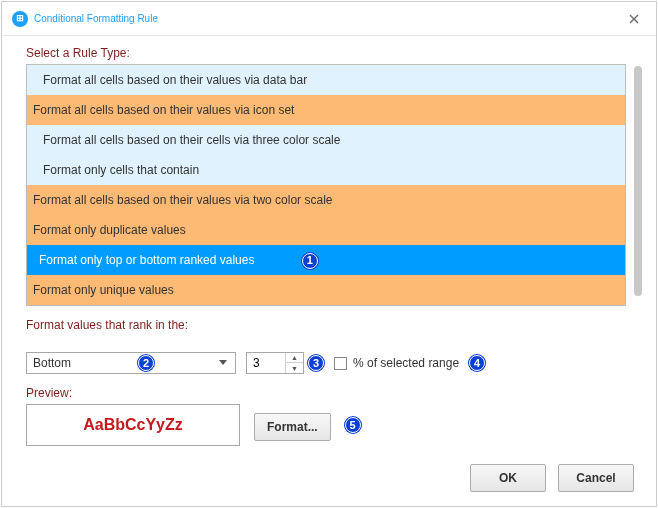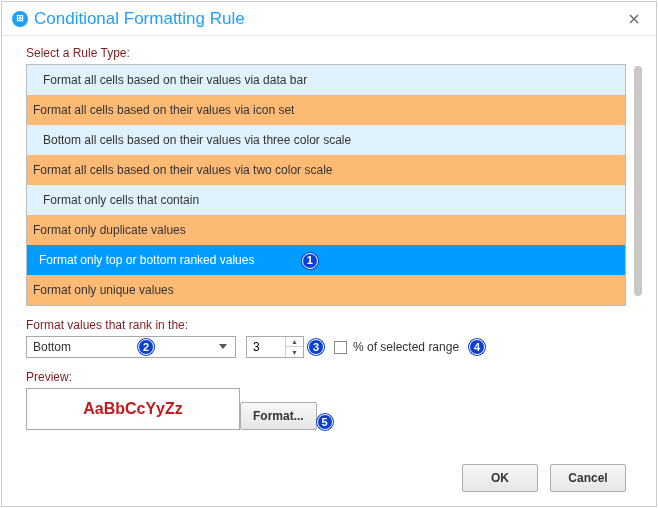--- a/index.html
+++ b/index.html
@@ -35,21 +35,21 @@
     border-radius: 50%;
     background: #1ea0ff;
     margin-right: 6px;
     position: relative;
     flex: 0 0 auto;
     display:flex; align-items:center; justify-content:center;
   }
   .title-icon span { color:#fff; font-size:9px; font-weight:bold; line-height:1; }
   .title-text {
     color: #1ea0ff;
-    font-size: 17px;
+    font-size: 10px;
     flex: 1 1 auto;
   }
   .close-x {
     width: 24px; height:24px;
     display:flex; align-items:center; justify-content:center;
     color:#666;
     cursor:pointer;
     font-size: 14px;
   }
   .content {
@@ -95,21 +95,21 @@
     position:absolute; left:0; width:8px;
     top:2px; height:230px;
     background:#c8c8c8;
     border-radius:4px;
   }
   .subsection {
     margin-top: 12px;
   }
   .controls-row {
     display:flex; align-items:center; gap:10px;
-    margin-top:4px;
+    margin-top:20px;
   }
   .combo {
     width: 210px;
     height: 22px;
     border: 1px solid #a9a9a9;
     display:flex; align-items:center;
     padding: 0 4px 0 6px;
     background:#fff;
   }
   .combo .combo-val { flex:1 1 auto; }
@@ -145,21 +145,21 @@
   .spin .spin-btns div:first-child { border-bottom:1px solid #d0d0d0; }
   .chk {
     display:flex; align-items:center; gap:6px;justify-content:center;
   }
   .chk-box {
     width:13px; height:13px;
     border:1px solid #888;
     background:#fff;
   }
   .preview-row {
-    display:flex; align-items:flex-end; 
+    display:flex; align-items:flex-start; gap:14px;
     margin-top:4px;
   }
   .preview-box {
     width: 214px;
     height: 42px;
     border:1px solid #a9a9a9;
     display:flex; align-items:center; justify-content:center;
     color:#c4191d; font-weight:bold; font-size:16px;
     background:#fff;
   }
@@ -170,21 +170,21 @@
     background: linear-gradient(#f7f7f7,#e6e6e6);
     padding: 0 12px;
     display:flex; align-items:center; justify-content:center;
     cursor:pointer;
     border-radius:2px;
     font-weight:bold;
   }
   .btn.format { margin-top:9px; }
   .footer {
     position:absolute;
-    right: 30px; bottom: 14px;
+    right: 22px; bottom: 14px;
     display:flex; gap:12px;
   }
   
   .step {
     display:inline-flex;
     width:16px; height:16px;
     border-radius:50%;
     background:#0b3fd6;
     border:1.5px solid #fff;
     box-shadow:0 0 0 1px #0b3fd6;
@@ -216,23 +216,23 @@
   </div>
 
   <div class="content">
 
     <div class="section-label">Select a Rule Type:</div>
 
     <div class="rulelist-wrap">
       <div class="rulelist">
         <div class="row blue">Format all cells based on their values via data bar</div>
         <div class="row green">Format all cells based on their values via icon set</div>
-        <div class="row blue">Bottom all cells based on their values via three color scale</div>
+        <div class="row blue">Format all cells based on their cells via three color scale</div>
+        <div class="row blue">Format only cells that contain</div>
         <div class="row green">Format all cells based on their values via two color scale</div>
-        <div class="row blue">Format only cells that contain</div>
         <div class="row green">Format only duplicate values</div>
         <div class="row sel">
           <span>Format only top or bottom ranked values</span>
           <span class="step step-abs" style="position:static; margin-left:44px; vertical-align:middle;">1</span>
         </div>
         <div class="row green">Format only unique values</div>
         <div class="row blue">Format only values that are above or below average</div>
       </div>
       <div class="scrollbar">
         <div class="track"></div>

